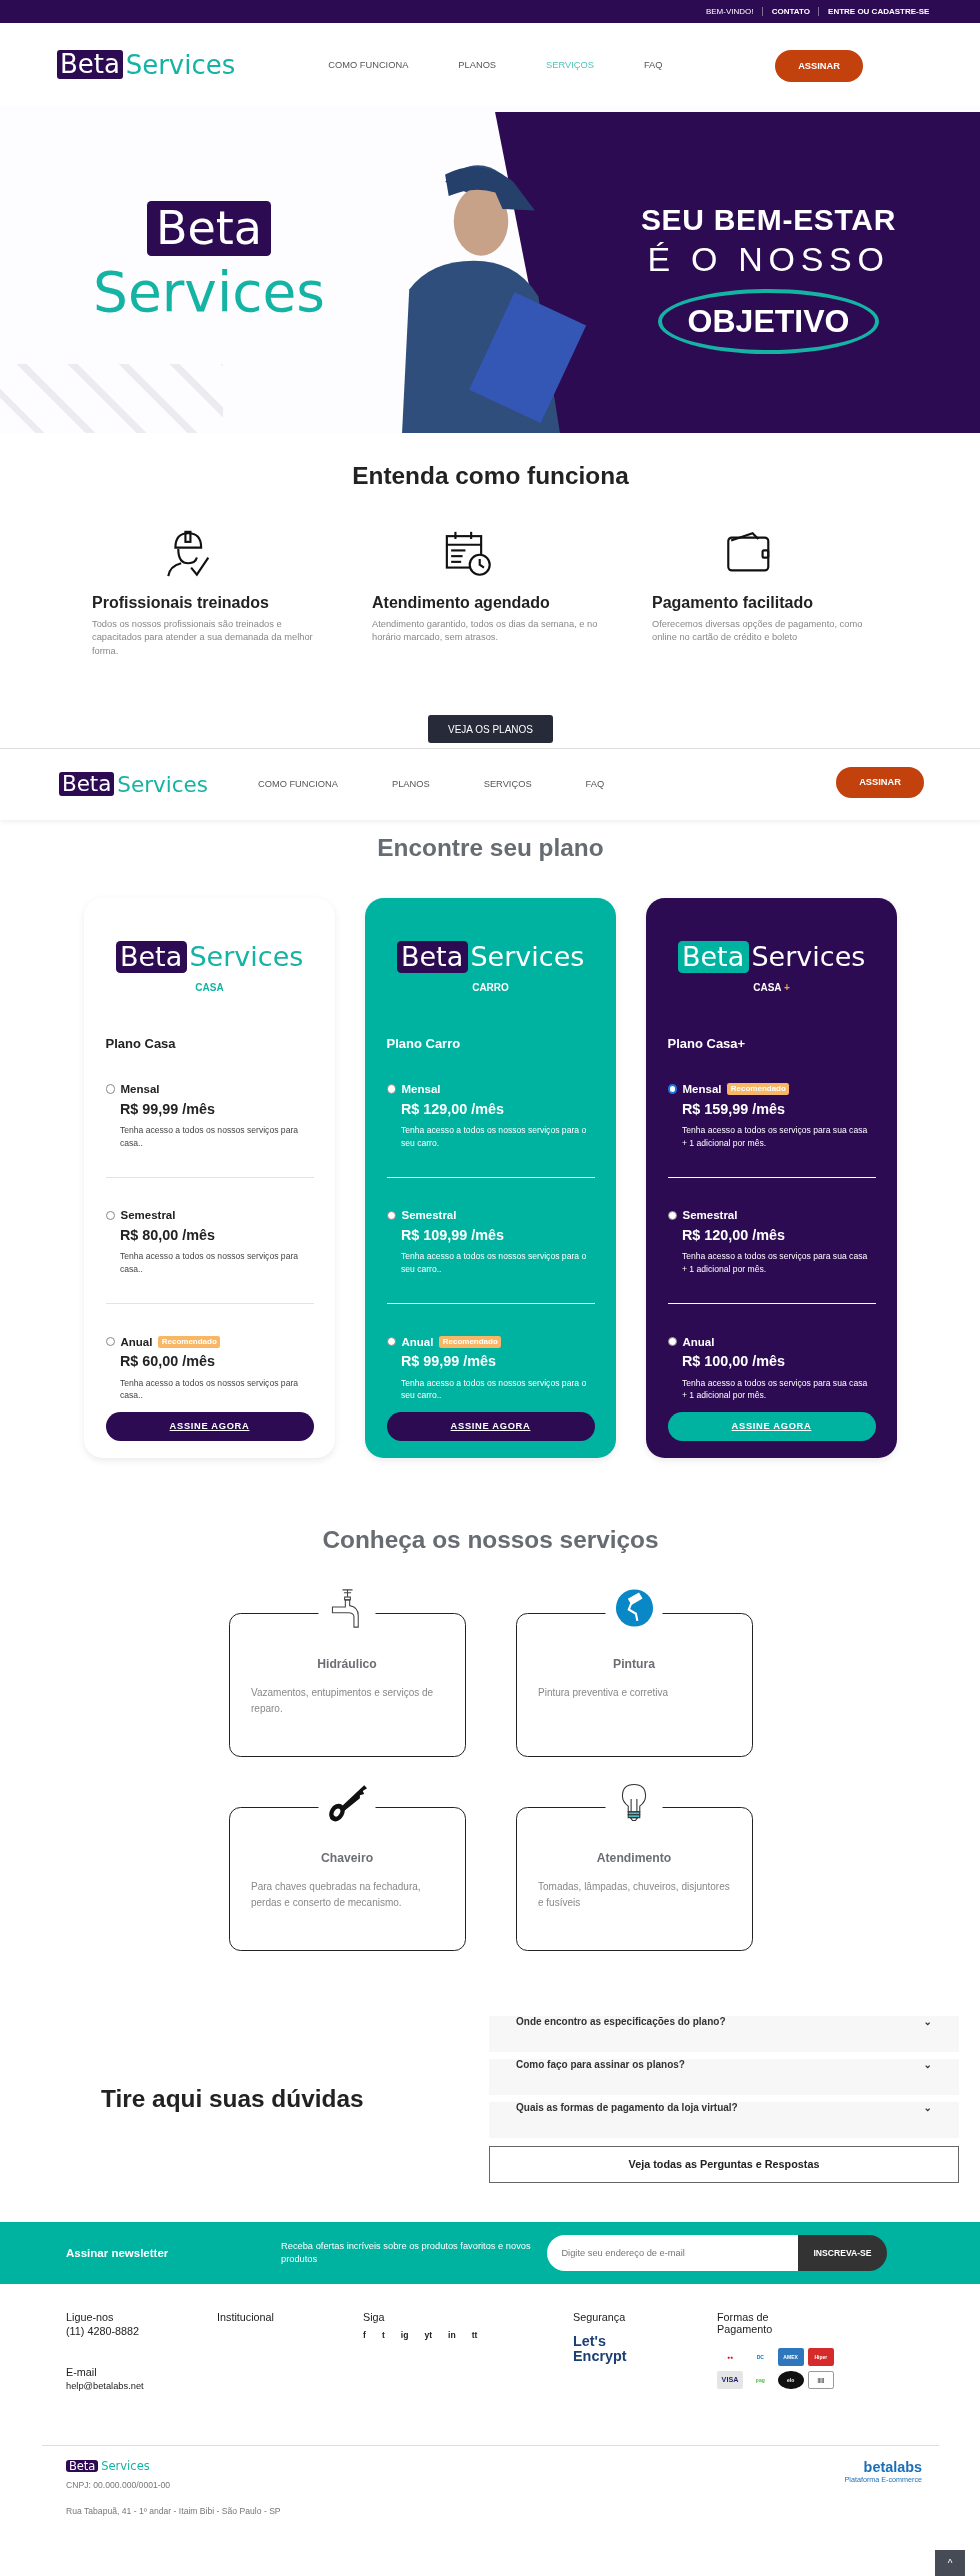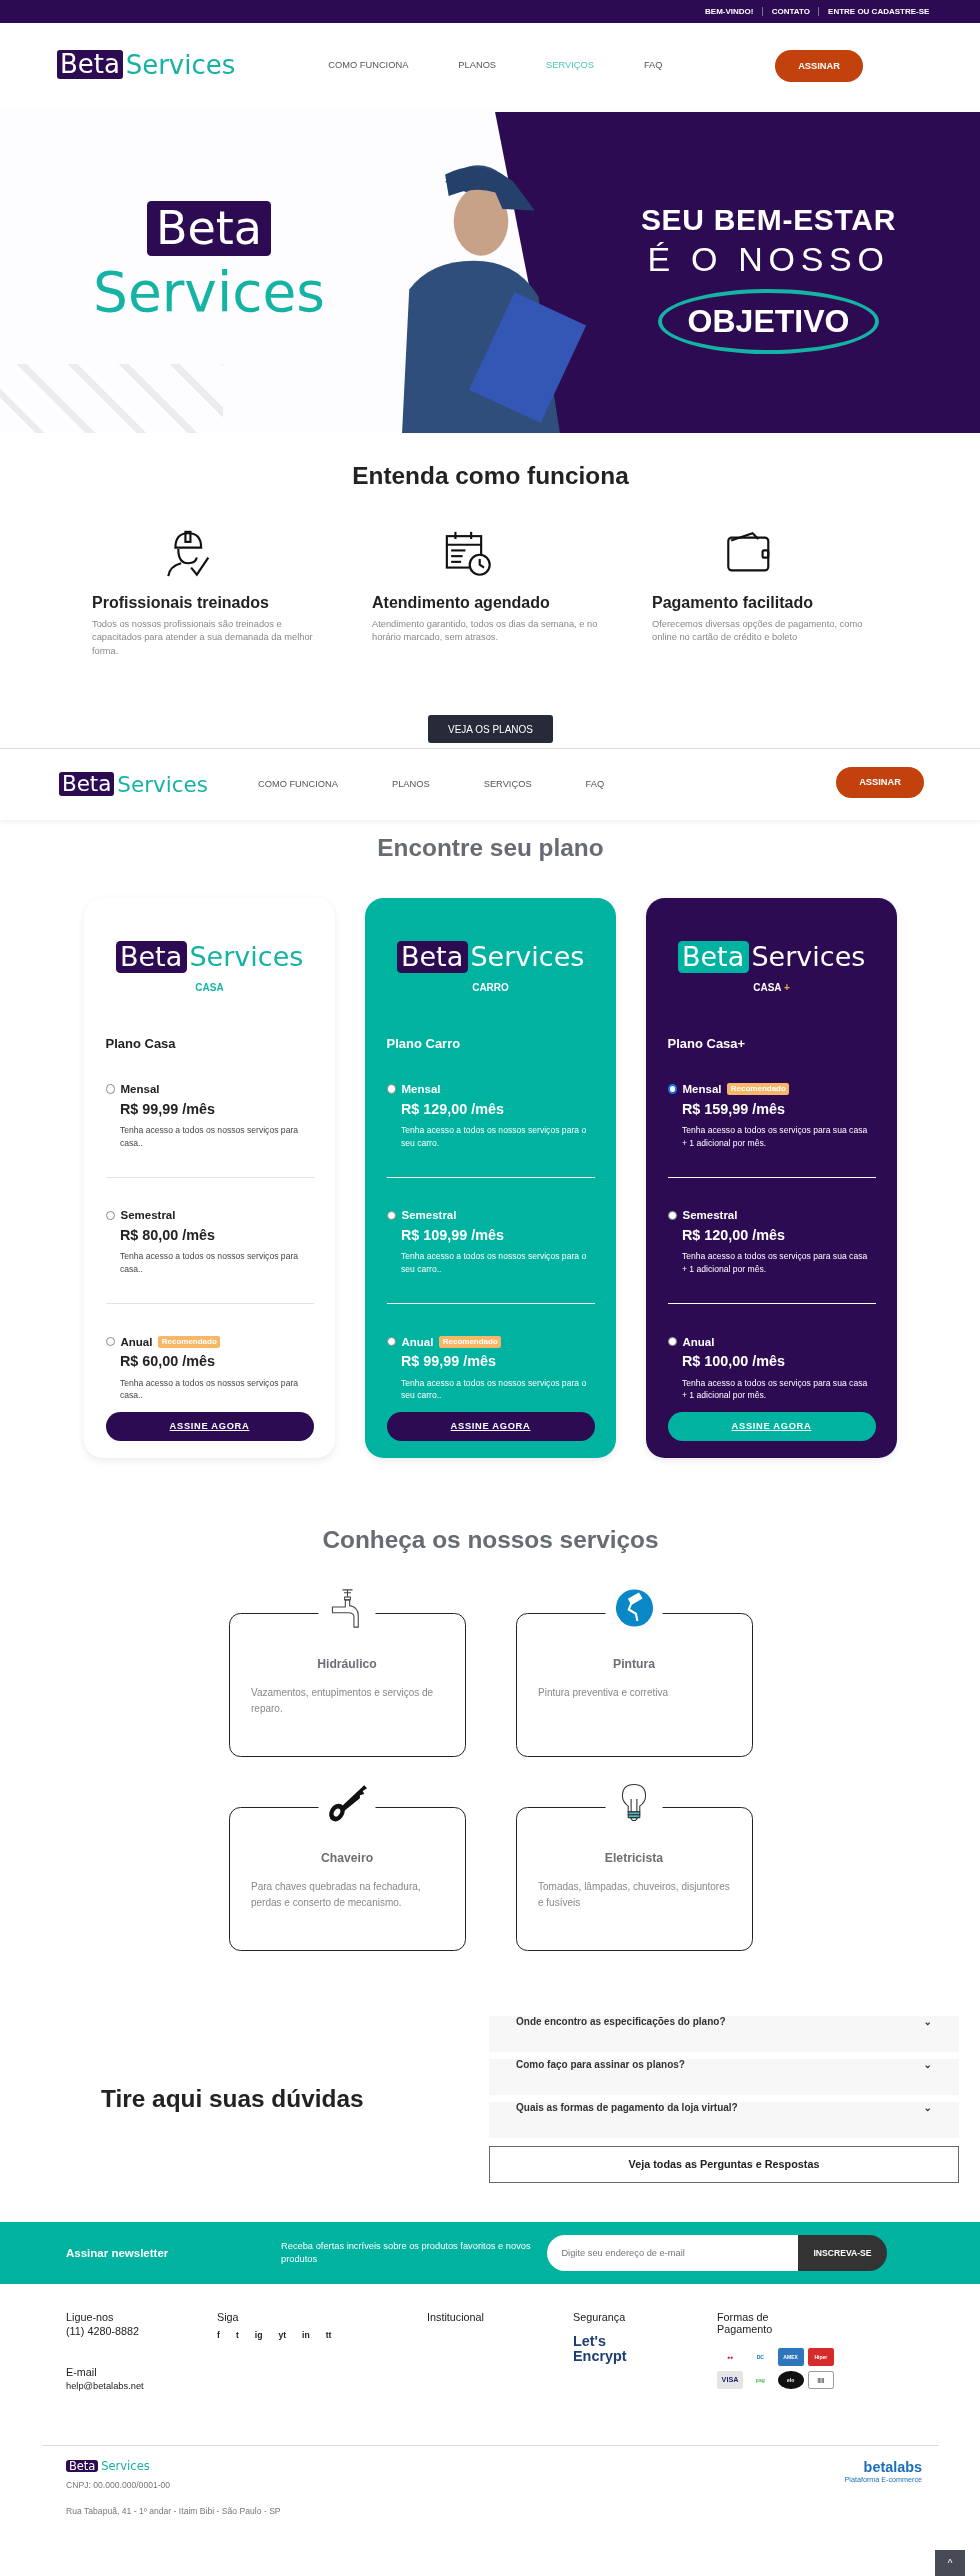--- a/index.html
+++ b/index.html
@@ -2,21 +2,21 @@
 <html style="font-size:11.5px"><head>
 <meta charset="utf-8">
 <style>
   * { box-sizing: border-box; margin: 0; padding: 0; }
   body { width: 981px; height: 2576px; background: #fff; font-family: "Liberation Sans", sans-serif; color: #222; position: relative; overflow: hidden; }
   a { color: inherit; text-decoration: none; }
 
   
   .topbar { height: 23px; background: #2d0b53; display: flex; justify-content: flex-end; align-items: center; padding-right: 43px; font-size: 8px; color: #fff; }
   .topbar span { padding: 0 8.6px; border-left: 0.7px solid rgba(255,255,255,0.4); }
-  .topbar span:first-child { border-left: none; font-weight: bold; }
+  .topbar span:first-child { border-left: none; font-weight: normal; }
   .topbar span.bold { font-weight: bold; }
 
   
   .header { height: 83px; display: flex; align-items: center; padding: 0 57px; position: relative; }
   .logo { display: inline-flex; align-items: center; font-family: "DejaVu Sans", sans-serif; }
   .logo .beta { background: #2d0b53; color: #fff; border-radius: 2.9px; padding: 0 2.9px; line-height: 1.1; }
   .logo .serv { color: #14b3a4; padding-left: 2.9px; }
   .header .logo { font-size: 26px; }
   .nav { display: flex; gap: 50px; margin-left: 93px; font-size: 9.3px; color: #555; }
   .nav a.active { color: #4fc3b8; }
@@ -371,21 +371,21 @@
     <div class="svc">
       <div class="sico">
           <svg width="29" height="39" viewBox="0 0 40 54" fill="none" stroke="#333" stroke-width="1.5">
             <path d="M20 2 Q36 2 36 18 Q36 26 28 32 L28 40 L12 40 L12 32 Q4 26 4 18 Q4 2 20 2 Z" fill="#fff"></path>
             <path d="M16 40 L16 22 M24 40 L24 22"></path>
             <rect x="12" y="40" width="16" height="4" fill="#4fb7c5"></rect>
             <rect x="12" y="44" width="16" height="4" fill="#4fb7c5"></rect>
             <path d="M15 48 L25 48 L22 52 L18 52 Z"></path>
           </svg>
         </div>
-      <h4>Eletricista</h4>
+      <h4>Atendimento</h4>
       <p>Tomadas, lâmpadas, chuveiros, disjuntores e fusíveis</p>
     </div>
   </div>
 </section>
 
 <section class="faq">
   <h2 class="ftitle">Tire aqui suas dúvidas</h2>
   <div class="faq-list">
     <div class="faq-item">
         <span>Onde encontro as especificações do plano?</span>
@@ -412,34 +412,34 @@
   </div>
 </section>
 
 <footer>
   <div class="footer">
     <div class="fcol" style="width:151px;">
       <div class="fh">Ligue-nos</div>
       <div>(11) 4280-8882</div>
       <div class="fh" style="margin-top:29px;">E-mail</div>
       <div class="small">help@betalabs.net</div>
+    </div>
+    <div class="fcol" style="width:146px;">
+      <div class="fh">Institucional</div>
     </div>
     <div class="fcol" style="width:210px;">
       <div class="fh">Siga</div>
       <div class="social">
         <span>f</span>
         <span>t</span>
         <span>ig</span>
         <span>yt</span>
         <span>in</span>
         <span>tt</span>
       </div>
-    </div>
-    <div class="fcol" style="width:146px;">
-      <div class="fh">Institucional</div>
     </div>
     <div class="fcol" style="width:144px;">
       <div class="fh">Segurança</div>
       <div class="le">
         <div>Let's</div>
         <div>Encrypt</div>
       </div>
     </div>
     <div class="fcol" style="width:86px;">
       <div class="fh">Formas de Pagamento</div>

